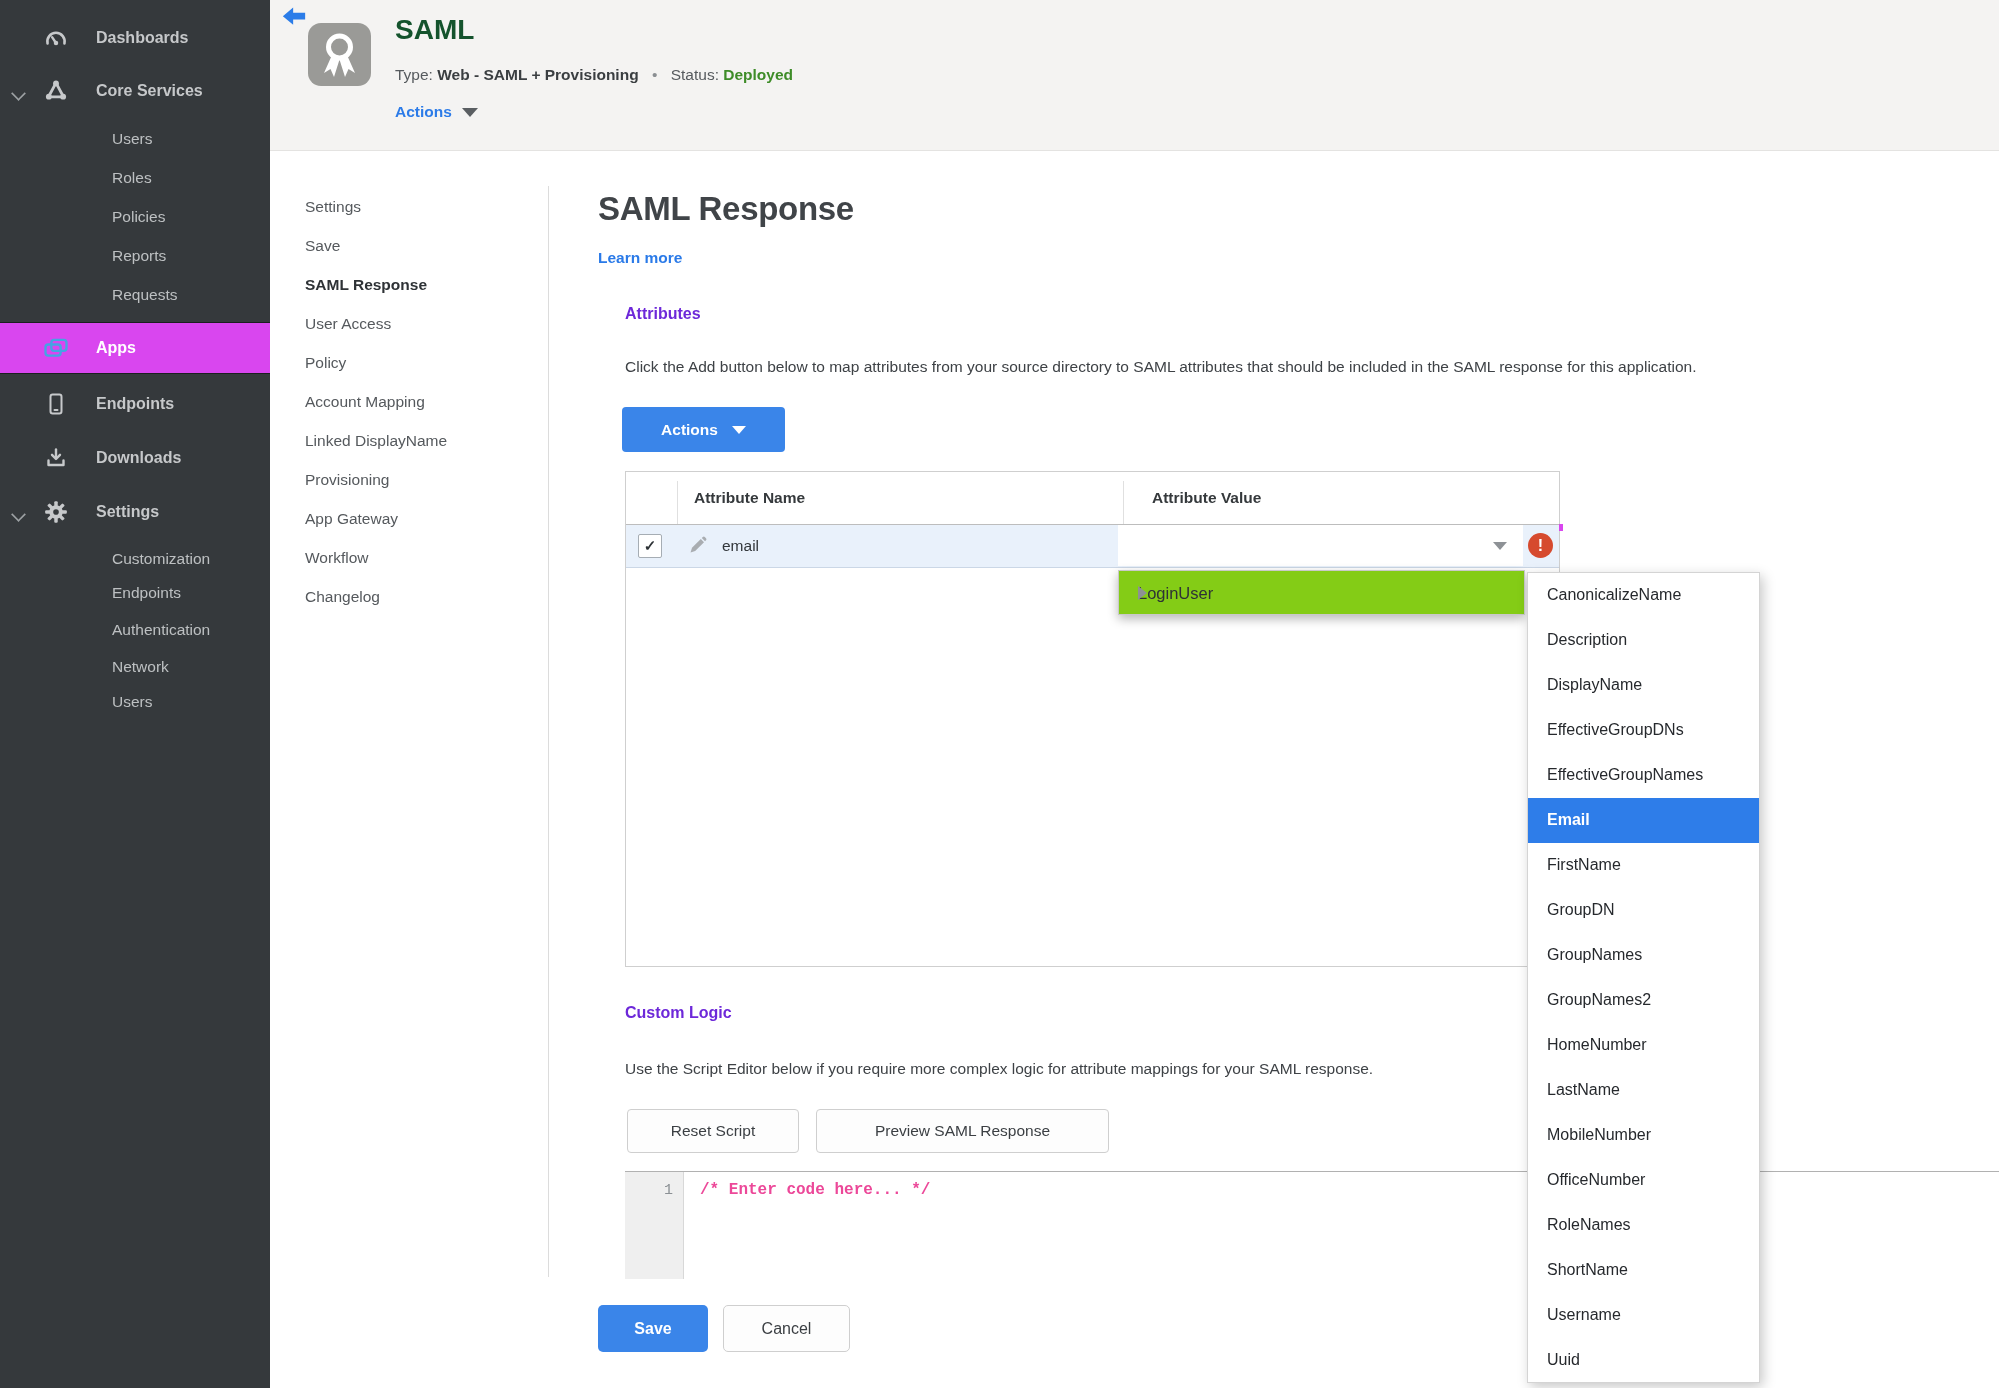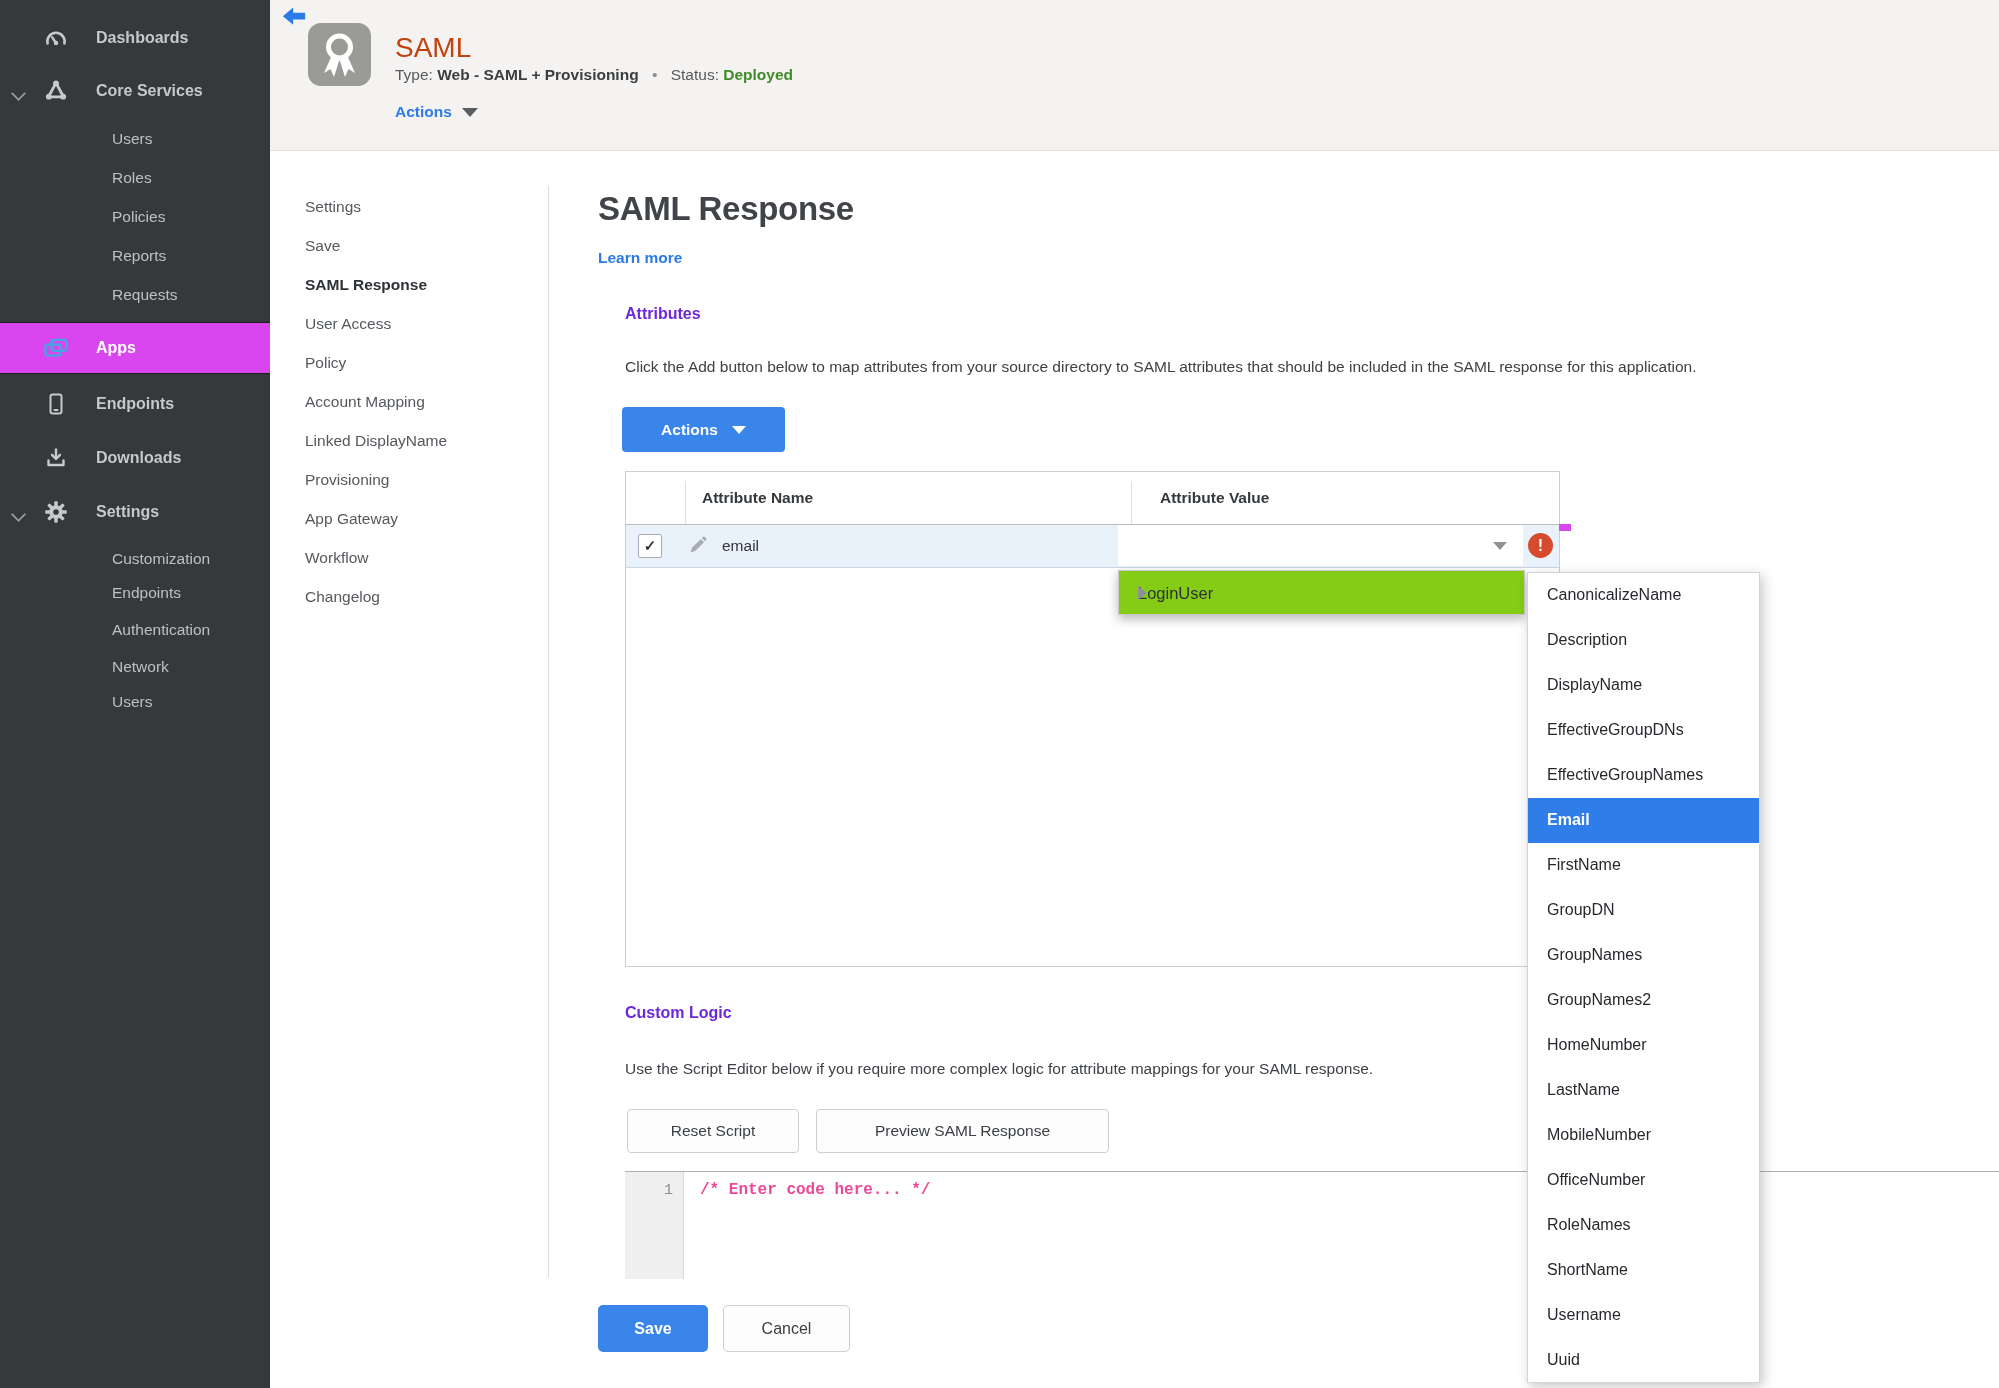--- a/index.html
+++ b/index.html
@@ -16,21 +16,21 @@
   .lab-top{position:absolute;left:96px;top:50%;transform:translateY(-50%);font-size:16px;font-weight:700;color:#c6c8ca;white-space:nowrap;}
   .lab-sub{position:absolute;left:112px;top:50%;transform:translateY(-50%);font-size:15.5px;font-weight:400;color:#bdc0c2;white-space:nowrap;}
   .apps-band{position:absolute;left:0;top:322px;width:270px;height:50px;background:#d946ef;border-top:1px solid #1c1f21;border-bottom:1px solid #1c1f21;}
   .apps-band .ic{position:absolute;left:42px;top:11px;width:28px;height:28px;}
   .apps-band .lab-top{color:#ffffff;}
   .chevron{width:11px;height:11px;display:inline-block;border-right:2px solid #9da1a4;border-bottom:2px solid #9da1a4;transform:rotate(45deg) scale(.8);}
   
   .header{position:absolute;left:270px;top:0;width:1729px;height:150px;background:#f4f3f2;border-bottom:1px solid #e4e3e1;}
   .back{position:absolute;left:12px;top:5px;width:24px;height:24px;cursor:pointer;}
   .apptile{position:absolute;left:38px;top:23px;width:63px;height:63px;background:#9a9a97;border-radius:13px;}
-  .apptitle{position:absolute;left:125px;top:32px;font-size:28px;font-weight:400;color:#c2410c;}
+  .apptitle{position:absolute;left:125px;top:14px;font-size:28px;font-weight:700;color:#14532d;}
   .typeline{position:absolute;left:125px;top:66px;font-size:15.5px;color:#565a5e;white-space:nowrap;}
   .typeline b{color:#3a3e41;font-weight:700;}
   .typeline .dot{color:#8b8f93;margin:0 9px;}
   .typeline .dep{color:#3e8c28;font-weight:700;}
   .hdr-actions{position:absolute;left:125px;top:103px;font-size:15.5px;font-weight:700;color:#2c7be8;cursor:pointer;display:flex;align-items:center;}
   .caret-dn{width:0;height:0;border-left:8px solid transparent;border-right:8px solid transparent;border-top:9px solid #5a5e62;display:inline-block;margin-left:10px;}
   
   .subnav{position:absolute;left:305px;top:187px;width:235px;}
   .subnav div{height:39px;display:flex;align-items:center;font-size:15.5px;color:#55595d;cursor:pointer;white-space:nowrap;}
   .subnav div.active{font-weight:700;color:#2e3236;}
@@ -39,21 +39,21 @@
   .h1{position:absolute;left:598px;top:190px;font-size:33px;font-weight:700;color:#404448;letter-spacing:-0.3px;}
   .learn{position:absolute;left:598px;top:249px;font-size:15.5px;font-weight:700;color:#2a7ae8;cursor:pointer;}
   .h2{position:absolute;left:625px;font-size:16px;font-weight:700;color:#6d28d9;}
   .desc{position:absolute;left:625px;font-size:15.5px;color:#3e4246;white-space:nowrap;}
   .btn-blue{position:absolute;background:#3a85e9;border:none;border-radius:4px;color:#fff;font-weight:700;font-family:"Liberation Sans",sans-serif;display:flex;align-items:center;justify-content:center;cursor:pointer;}
   .btn-white{position:absolute;background:#fdfdfd;border:1px solid #cfcfcf;border-radius:4px;color:#3b3f43;font-family:"Liberation Sans",sans-serif;display:flex;align-items:center;justify-content:center;cursor:pointer;}
   .actions-btn{left:622px;top:407px;width:163px;height:45px;font-size:15.5px;}
   .actions-btn .wcaret{width:0;height:0;border-left:7px solid transparent;border-right:7px solid transparent;border-top:8px solid #fff;margin-left:14px;}
   
   .table{position:absolute;left:625px;top:471px;width:933px;height:494px;border:1px solid #cfcfcf;background:#fff;}
-  .thead{position:absolute;left:12px;top:0;width:100%;height:52px;border-bottom:7px solid #d946ef;}
+  .thead{position:absolute;left:4px;top:0;width:100%;height:52px;border-bottom:7px solid #d946ef;}
   .th{position:absolute;top:0;height:52px;display:flex;align-items:center;font-size:15.5px;font-weight:700;color:#35393c;}
   .colline{position:absolute;top:9px;height:43px;width:1px;background:#e0e0e0;}
   .trow{position:absolute;left:0;top:52px;width:100%;height:42px;background:#e9f1fb;border-top:1px solid #bdbdbd;border-bottom:1px solid #cbd7e6;}
   .cbx{position:absolute;left:12px;top:9px;width:22px;height:22px;background:#fff;border:1px solid #a6adb4;border-radius:2px;display:flex;align-items:center;justify-content:center;font-size:15px;font-weight:700;color:#2d3236;cursor:pointer;}
   .pencil{position:absolute;left:62px;top:11px;width:19px;height:19px;cursor:pointer;}
   .cellname{position:absolute;left:96px;top:0;height:42px;display:flex;align-items:center;font-size:15.5px;color:#33373b;}
   .valsel{position:absolute;left:492px;top:0;width:405px;height:41px;background:#fff;cursor:pointer;}
   .valsel .gcaret{position:absolute;right:16px;top:17px;width:0;height:0;border-left:7px solid transparent;border-right:7px solid transparent;border-top:8px solid #8e9296;}
   .errstrip{position:absolute;left:897px;top:0;width:34px;height:41px;background:#e9f1fb;}
   .erricon{position:absolute;left:902px;top:8px;width:25px;height:25px;background:#d64a2e;border-radius:50%;color:#fff;font-weight:700;font-size:16px;display:flex;align-items:center;justify-content:center;}

